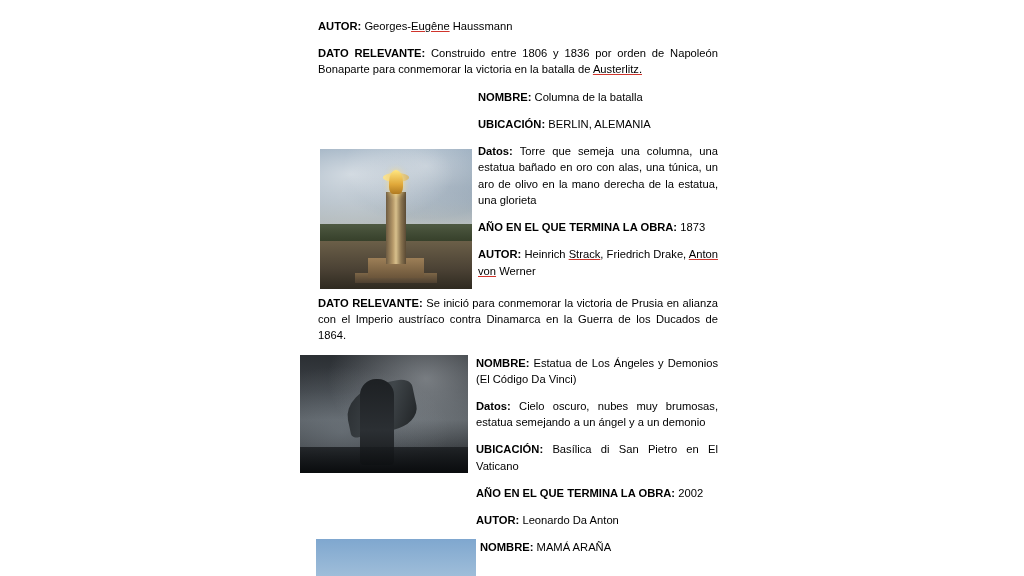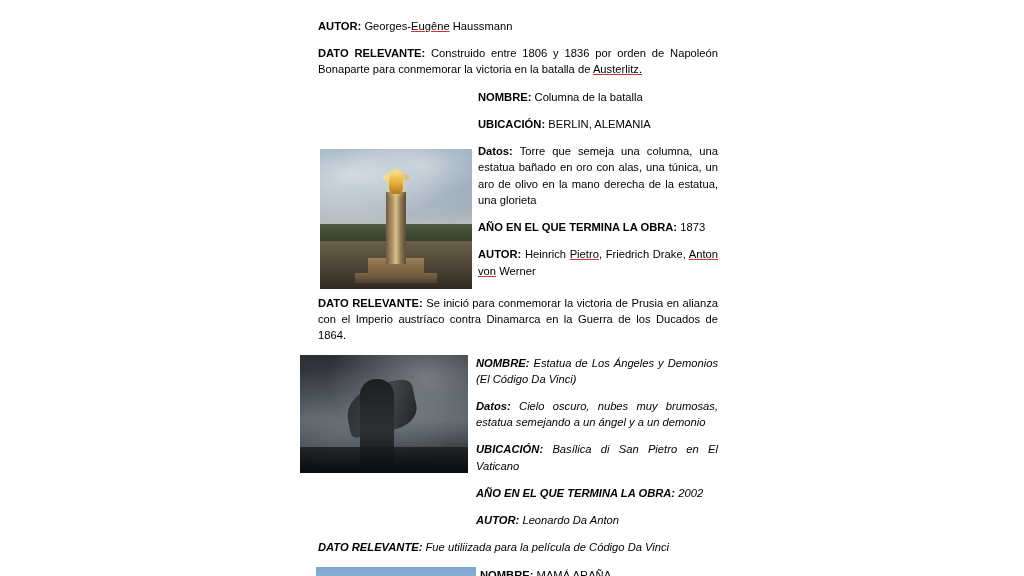--- a/index.html
+++ b/index.html
@@ -208,29 +208,29 @@
       <p class="para txt-right-1">
         <b>Datos:</b>
         <span>Torre que semeja una columna, una estatua bañado en oro con alas, una túnica, un aro de olivo en la mano derecha de la estatua, una glorieta</span>
       </p>
       <p class="para txt-right-1">
         <b>AÑO EN EL QUE TERMINA LA OBRA:</b>
         <span>1873</span>
       </p>
       <p class="para txt-right-1">
         <b>AUTOR:</b>
-        <span>Heinrich <span class="u-red">Pietro</span>, Friedrich Drake, <span class="u-red">Anton von</span> Werner</span>
+        <span>Heinrich <span class="u-red">Strack</span>, Friedrich Drake, <span class="u-red">Anton von</span> Werner</span>
       </p>
       <p class="para" style="margin-top:16px;">
         <b>DATO RELEVANTE:</b>
         <span>Se inició para conmemorar la victoria de Prusia en alianza con el Imperio austríaco contra Dinamarca en la Guerra de los Ducados de 1864.</span>
       </p>
     </div>
 
-    <div class="block" style="min-height:134px; margin-top:8px;font-style:italic;">
+    <div class="block" style="min-height:134px; margin-top:8px;">
       <div class="fig fig2">
         <div class="sky"></div>
         <div class="angel-wing"></div>
         <div class="angel"></div>
         <div class="city"></div>
       </div>
 
       <p class="para txt-right-2">
         <b>NOMBRE:</b>
         <span>Estatua de Los Ángeles y Demonios (El Código Da Vinci)</span>
@@ -244,24 +244,20 @@
         <span>Basílica di San Pietro en El Vaticano</span>
       </p>
       <p class="para txt-right-2">
         <b>AÑO EN EL QUE TERMINA LA OBRA:</b>
         <span>2002</span>
       </p>
       <p class="para txt-right-2">
         <b>AUTOR:</b>
         <span>Leonardo Da Anton</span>
       </p>
-      <p class="para">
-        <b>DATO RELEVANTE:</b>
-        <span>Fue utiliizada para la película de Código Da Vinci</span>
-      </p>
     </div>
 
     <div class="block" style="min-height:126px;">
       <div class="fig fig3">
         
         
         
         
         
         

